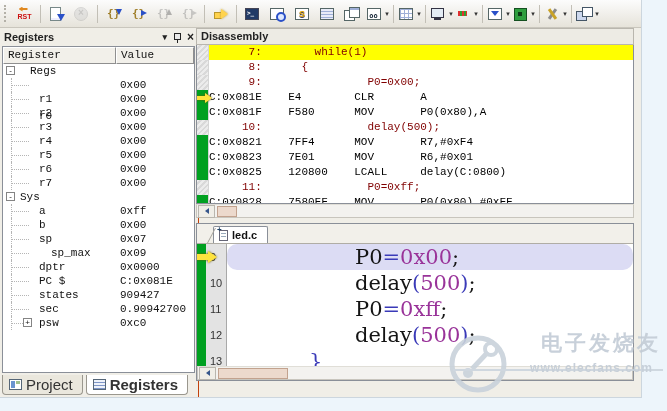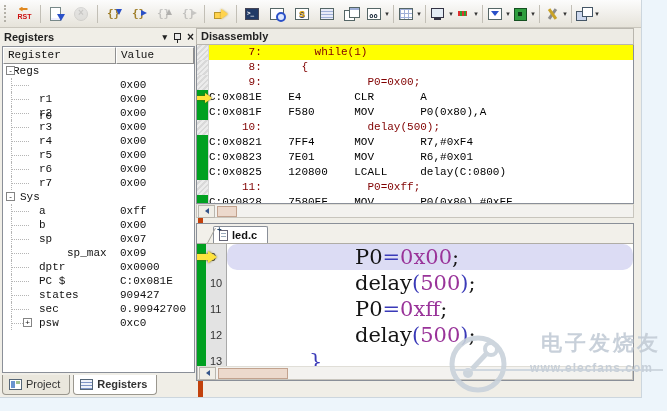--- a/index.html
+++ b/index.html
@@ -57,21 +57,21 @@
                       background:linear-gradient(90deg,#e03030 0 2px,#30a030 2px 4px,#e03030 4px 6px,#30a030 6px 8px,#e03030 8px 9px);}
   .ic-sysview::after{content:"";position:absolute;left:4px;top:4px;border-top:5px solid #2a50c8;border-left:4px solid transparent;border-right:4px solid transparent;}
   .ic-chip::before{content:"";position:absolute;left:2px;top:1px;width:11px;height:11px;background:#2e9e3e;border:1px solid #145020;}
   .ic-chip::after{content:"";position:absolute;left:6px;top:5px;width:4px;height:4px;background:#0b3a14;}
   .ic-tools::before{content:"";position:absolute;left:7px;top:1px;width:3px;height:12px;background:#8b8b8b;transform:rotate(35deg);}
   .ic-tools::after{content:"";position:absolute;left:7px;top:1px;width:3px;height:12px;background:#c9a227;transform:rotate(-35deg);}
   .ic-layout::before{content:"";position:absolute;left:0;top:4px;width:9px;height:8px;background:#cdd8ee;border:1px solid #456;}
   .ic-layout::after{content:"";position:absolute;left:6px;top:0;width:9px;height:8px;background:#fff;border:1px solid #456;}
 
   
-  .left-panel{position:absolute;left:0;top:28px;width:198px;height:369px;background:#f0eee7;border-right:5px solid #c2410c;}
+  .left-panel{position:absolute;left:0;top:28px;width:198px;height:369px;background:#f0eee7;border-right:1px solid #c2410c;}
   .panel-title{height:18px;display:flex;align-items:center;padding:0 4px;font-weight:bold;font-size:11px;color:#222;}
   .pt-btns{margin-left:auto;display:flex;align-items:center;gap:6px;}
   .pt-btn{font-size:9px;color:#222;line-height:10px;cursor:default;}
   .pt-close{font:bold 12px/10px "Liberation Sans",sans-serif;}
   .pt-pin{position:relative;width:8px;height:11px;display:inline-block;}
   .pt-pin::before{content:"";position:absolute;left:1px;top:1px;width:5px;height:5px;border:1px solid #222;background:#e8e8e8;}
   .pt-pin::after{content:"";position:absolute;left:4px;top:8px;width:1px;height:3px;background:#222;}
   .reg-grid{position:absolute;left:2px;top:18px;right:3px;bottom:24px;background:#fff;border:1px solid #8a8f98;overflow:hidden;}
   .reg-hdr{display:flex;height:17px;}
   .reg-hcell{box-sizing:border-box;border:1px solid;border-color:#fff #8f8f8f #8f8f8f #fff;background:#f2f0ea;
@@ -81,21 +81,21 @@
   .reg-rows{font:11px/14px "Liberation Mono",monospace;color:#111;}
   .reg-row{position:relative;height:14px;white-space:nowrap;}
   .reg-row.child::before{content:"";position:absolute;left:8px;top:0;bottom:0;border-left:1px dotted #b5b5b5;}
   .reg-row.child::after{content:"";position:absolute;left:8px;top:7px;width:18px;border-top:1px dotted #b5b5b5;}
   .exp{position:absolute;left:3px;top:2px;width:9px;height:9px;box-sizing:border-box;border:1px solid #848484;background:#fff;
        font:8px/7px "Liberation Sans",sans-serif;text-align:center;z-index:2;}
   .exp.exp2{left:20px;}
   .rname{display:inline-block;position:relative;z-index:1;}
   .rval{position:absolute;left:117px;}
   .panel-tabs{position:absolute;left:2px;bottom:2px;display:flex;gap:3px;}
-  .ptab{display:flex;align-items:center;gap:4px;height:16px;padding:1px 9px 2px 6px;font-size:11px;color:#333;
+  .ptab{display:flex;align-items:center;gap:4px;height:16px;padding:1px 9px 2px 6px;font-size:15px;color:#333;
         background:#eae7dd;border:1px solid #9a978e;border-top:none;border-radius:0 0 4px 4px;justify-content:center;}
   .ptab.active{background:#fff;font-weight:bold;}
   .tabic{position:relative;width:13px;height:11px;display:inline-block;background:#fff;border:1px solid #567;box-sizing:border-box;}
   .tabic.project-icon::before{content:"";position:absolute;left:1px;top:1px;width:4px;bottom:1px;background:#6a94d0;}
   .tabic.project-icon::after{content:"";position:absolute;left:6px;top:1px;right:1px;height:3px;background:#9fc08f;}
   .tabic.registers-icon{background:repeating-linear-gradient(#eef2fa 0 2px,#7f96c8 2px 3px);}
 
   
   .right-col{position:absolute;left:196px;top:28px;width:438px;}
   .dz-title{height:17px;box-sizing:border-box;background:#edebe4;border:1px solid #b9b6ae;
@@ -249,34 +249,34 @@
           <span class="pt-btn pt-pin"></span>
           <span class="pt-btn pt-close">×</span>
         </span>
       </div>
       <div class="reg-grid">
         <div class="reg-hdr">
           <span class="reg-hcell c1">Register</span>
           <span class="reg-hcell c2">Value</span>
         </div>
         <div class="reg-rows">
-            <div class="reg-row group"><span class="exp">-</span><span class="rname" style="padding-left: 10px;">Regs</span></div>
+            <div class="reg-row group"><span class="exp">-</span><span class="rname" style="padding-left: 27px;">Regs</span></div>
             <div class="reg-row child"><span class="rname" style="padding-left: 36px; margin-top: 31px;">r0</span><span class="rval">0x00</span></div>
             <div class="reg-row child"><span class="rname" style="padding-left: 36px;">r1</span><span class="rval">0x00</span></div>
             <div class="reg-row child"><span class="rname" style="padding-left: 36px; text-align: right;">r2</span><span class="rval">0x00</span></div>
             <div class="reg-row child"><span class="rname" style="padding-left: 36px;">r3</span><span class="rval">0x00</span></div>
             <div class="reg-row child"><span class="rname" style="padding-left: 36px;">r4</span><span class="rval">0x00</span></div>
             <div class="reg-row child"><span class="rname" style="padding-left: 36px;">r5</span><span class="rval">0x00</span></div>
             <div class="reg-row child"><span class="rname" style="padding-left: 36px;">r6</span><span class="rval">0x00</span></div>
             <div class="reg-row child"><span class="rname" style="padding-left: 36px;">r7</span><span class="rval">0x00</span></div>
             <div class="reg-row group"><span class="exp">-</span><span class="rname" style="padding-left: 17px;">Sys</span></div>
             <div class="reg-row child"><span class="rname" style="padding-left: 36px;">a</span><span class="rval">0xff</span></div>
             <div class="reg-row child"><span class="rname" style="padding-left: 36px;">b</span><span class="rval">0x00</span></div>
             <div class="reg-row child"><span class="rname" style="padding-left: 36px;">sp</span><span class="rval">0x07</span></div>
-            <div class="reg-row child"><span class="rname" style="padding-left: 64px;">sp_max</span><span class="rval">0x09</span></div>
+            <div class="reg-row child"><span class="rname" style="padding-left: 48px;">sp_max</span><span class="rval">0x09</span></div>
             <div class="reg-row child"><span class="rname" style="padding-left: 36px; text-align: center;">dptr</span><span class="rval">0x0000</span></div>
             <div class="reg-row child"><span class="rname" style="padding-left: 36px;">PC  $</span><span class="rval">C:0x081E</span></div>
             <div class="reg-row child"><span class="rname" style="padding-left: 36px;">states</span><span class="rval">909427</span></div>
             <div class="reg-row child"><span class="rname" style="padding-left: 36px;">sec</span><span class="rval">0.90942700</span></div>
             <div class="reg-row child"><span class="exp exp2">+</span><span class="rname" style="padding-left: 36px;">psw</span><span class="rval">0xc0</span></div>
           </div>
       </div>
       <div class="panel-tabs">
           <span class="ptab">
             <i class="tabic project-icon"></i>

